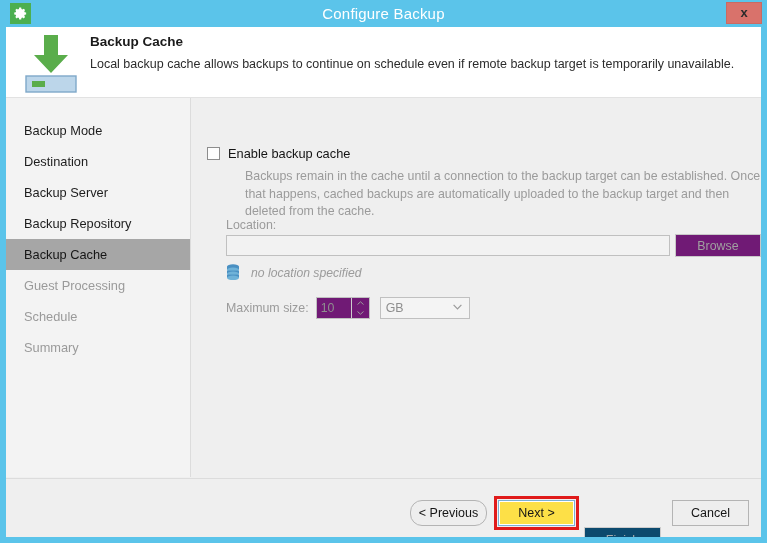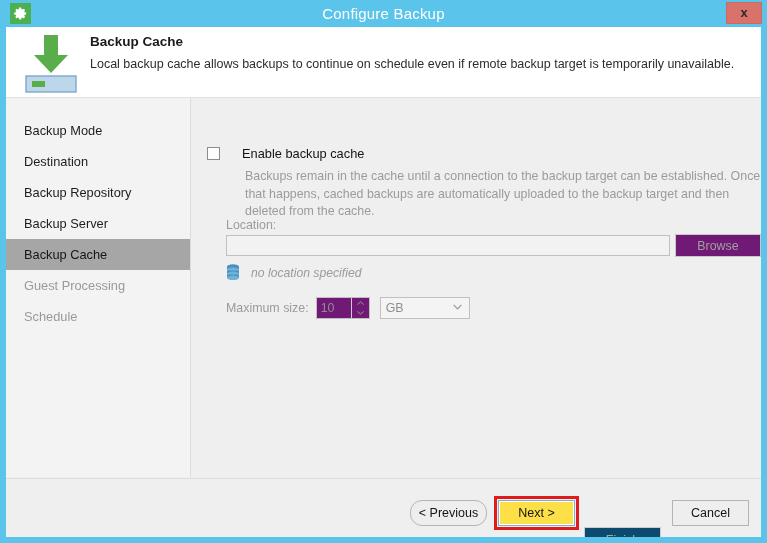--- a/index.html
+++ b/index.html
@@ -166,21 +166,21 @@
   }
   .checkbox {
     width: 13px;
     height: 13px;
     background: #fdfdfd;
     border: 1px solid #8d8d8d;
     box-sizing: border-box;
     cursor: pointer;
   }
   .cb-label {
-    margin-left: 22px;
+    margin-left: 8px;
     font-size: 12.8px;
     color: #141414;
     cursor: pointer;
   }
 
   #desc {
     position: absolute;
     left: 35px;
     top: 70px;
     width: 523px;
@@ -392,25 +392,26 @@
       </div>
       <div id="header-texts">
         <div id="header-title">Backup Cache</div>
         <div id="header-subtitle">Local backup cache allows backups to continue on schedule even if remote backup target is temporarily unavailable.</div>
       </div>
     </div>
 
     <div id="sidebar">
       <div class="nav-item first">Backup Mode</div>
       <div class="nav-item">Destination</div>
+      <div class="nav-item">Backup Server</div>
       <div class="nav-item">Backup Repository</div>
-      <div class="nav-item">Backup Server</div>
       <div class="nav-item selected">Backup Cache</div>
       <div class="nav-item disabled">Guest Processing</div>
       <div class="nav-item disabled">Schedule</div>
+      <div class="nav-item disabled">Summary</div>
     </div>
 
     <div id="content">
 
       <div class="cb-row">
         <div class="checkbox"></div>
         <div class="cb-label">Enable backup cache</div>
       </div>
 
       <div id="desc">Backups remain in the cache until a connection to the backup target can be established. Once that happens, cached backups are automatically uploaded to the backup target and then deleted from the cache.</div>

